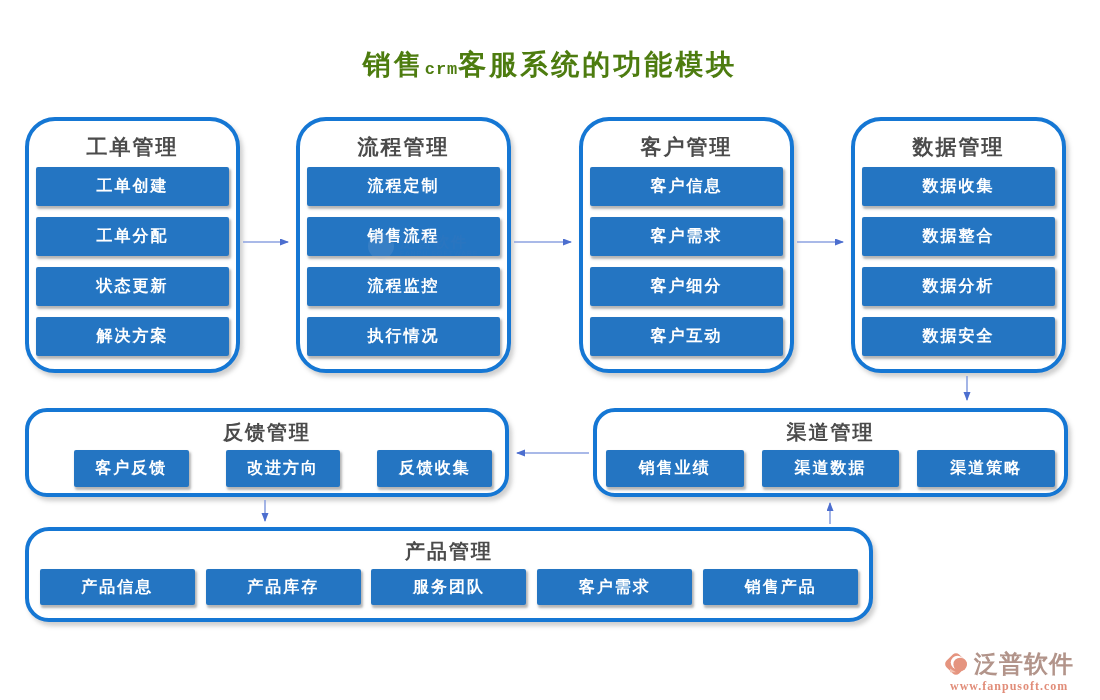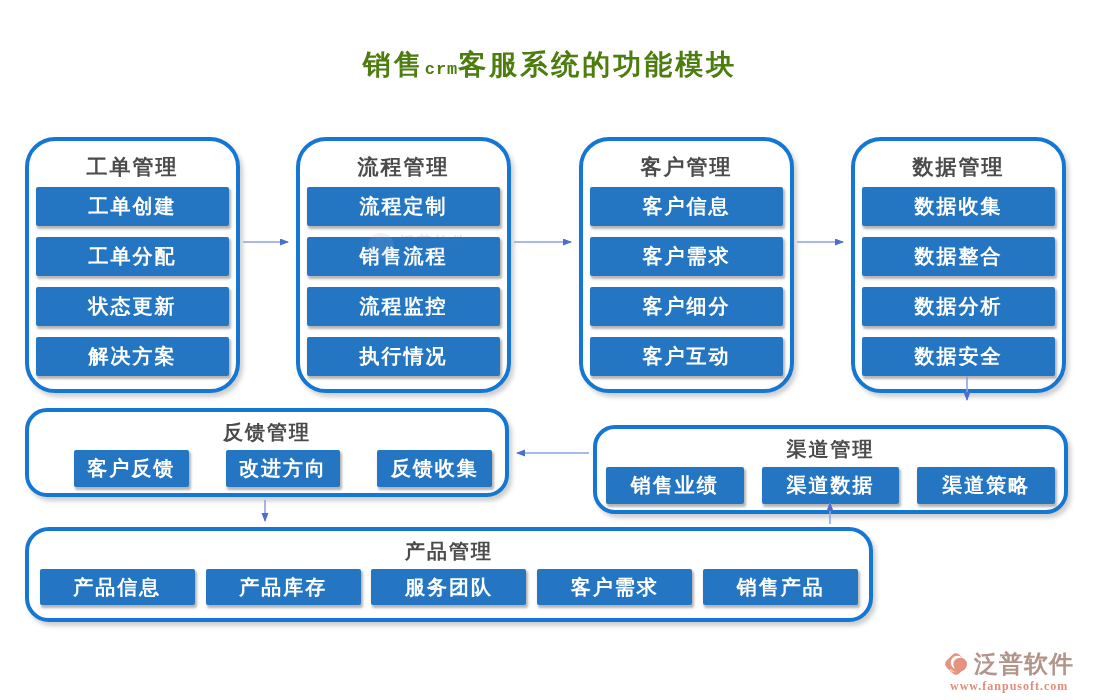--- a/index.html
+++ b/index.html
@@ -19,35 +19,35 @@
   
   .box{
     position:absolute;background:#fff;border:4px solid #1577d4;border-radius:30px;
     box-shadow:3px 4px 4px rgba(130,130,130,.38);box-sizing:border-box;z-index:2;
   }
   .box-title{
     text-align:center;font-size:21px;font-weight:bold;color:#4b4b4b;
     letter-spacing:2px;padding-top:12px;height:30px;
   }
   .item-btn{
-    background:#2475c2;color:#ffffff;font-weight:bold;font-size:20px;letter-spacing:2px;
+    background:#2475c2;color:#ffffff;font-weight:bold;font-size:16px;letter-spacing:2px;
     display:flex;align-items:center;justify-content:center;border-radius:2px;
     box-shadow:1.5px 2.5px 2.5px rgba(40,40,40,.35);
   }
   
-  .module{width:215px;height:256px;top:117px;margin-top:20px;}
+  .module{width:215px;height:256px;top:117px;}
   .module .item-btn{height:39px;margin:0 7px 11px 7px;}
   .module .box-title{margin-bottom:4px;}
   
   .wide .box-title{font-size:20px;padding-top:7px;height:27px;margin-bottom:4px;}
   .btn-row{display:flex;}
   .feedback{left:25px;top:408px;width:484px;height:89px;border-radius:22px;}
   .feedback .btn-row{padding:0 13px;gap:5px;}
   .feedback .item-btn{flex:1;height:37px;margin-left:32px;}
-  .channel{left:593px;top:408px;width:475px;height:89px;border-radius:22px;margin-top:17px;}
+  .channel{left:593px;top:408px;width:475px;height:89px;border-radius:22px;}
   .channel .btn-row{padding:0 9px;gap:18px;}
   .channel .item-btn{flex:1;height:37px;}
   .product{left:25px;top:527px;width:848px;height:95px;border-radius:24px;}
   .product .btn-row{justify-content:space-evenly;}
   .product .item-btn{width:155px;height:36px;}
   
   .arrows{position:absolute;left:0;top:0;z-index:3;pointer-events:none;}
   
   .watermark{
     position:absolute;left:368px;top:233px;z-index:4;opacity:.16;display:flex;gap:6px;

